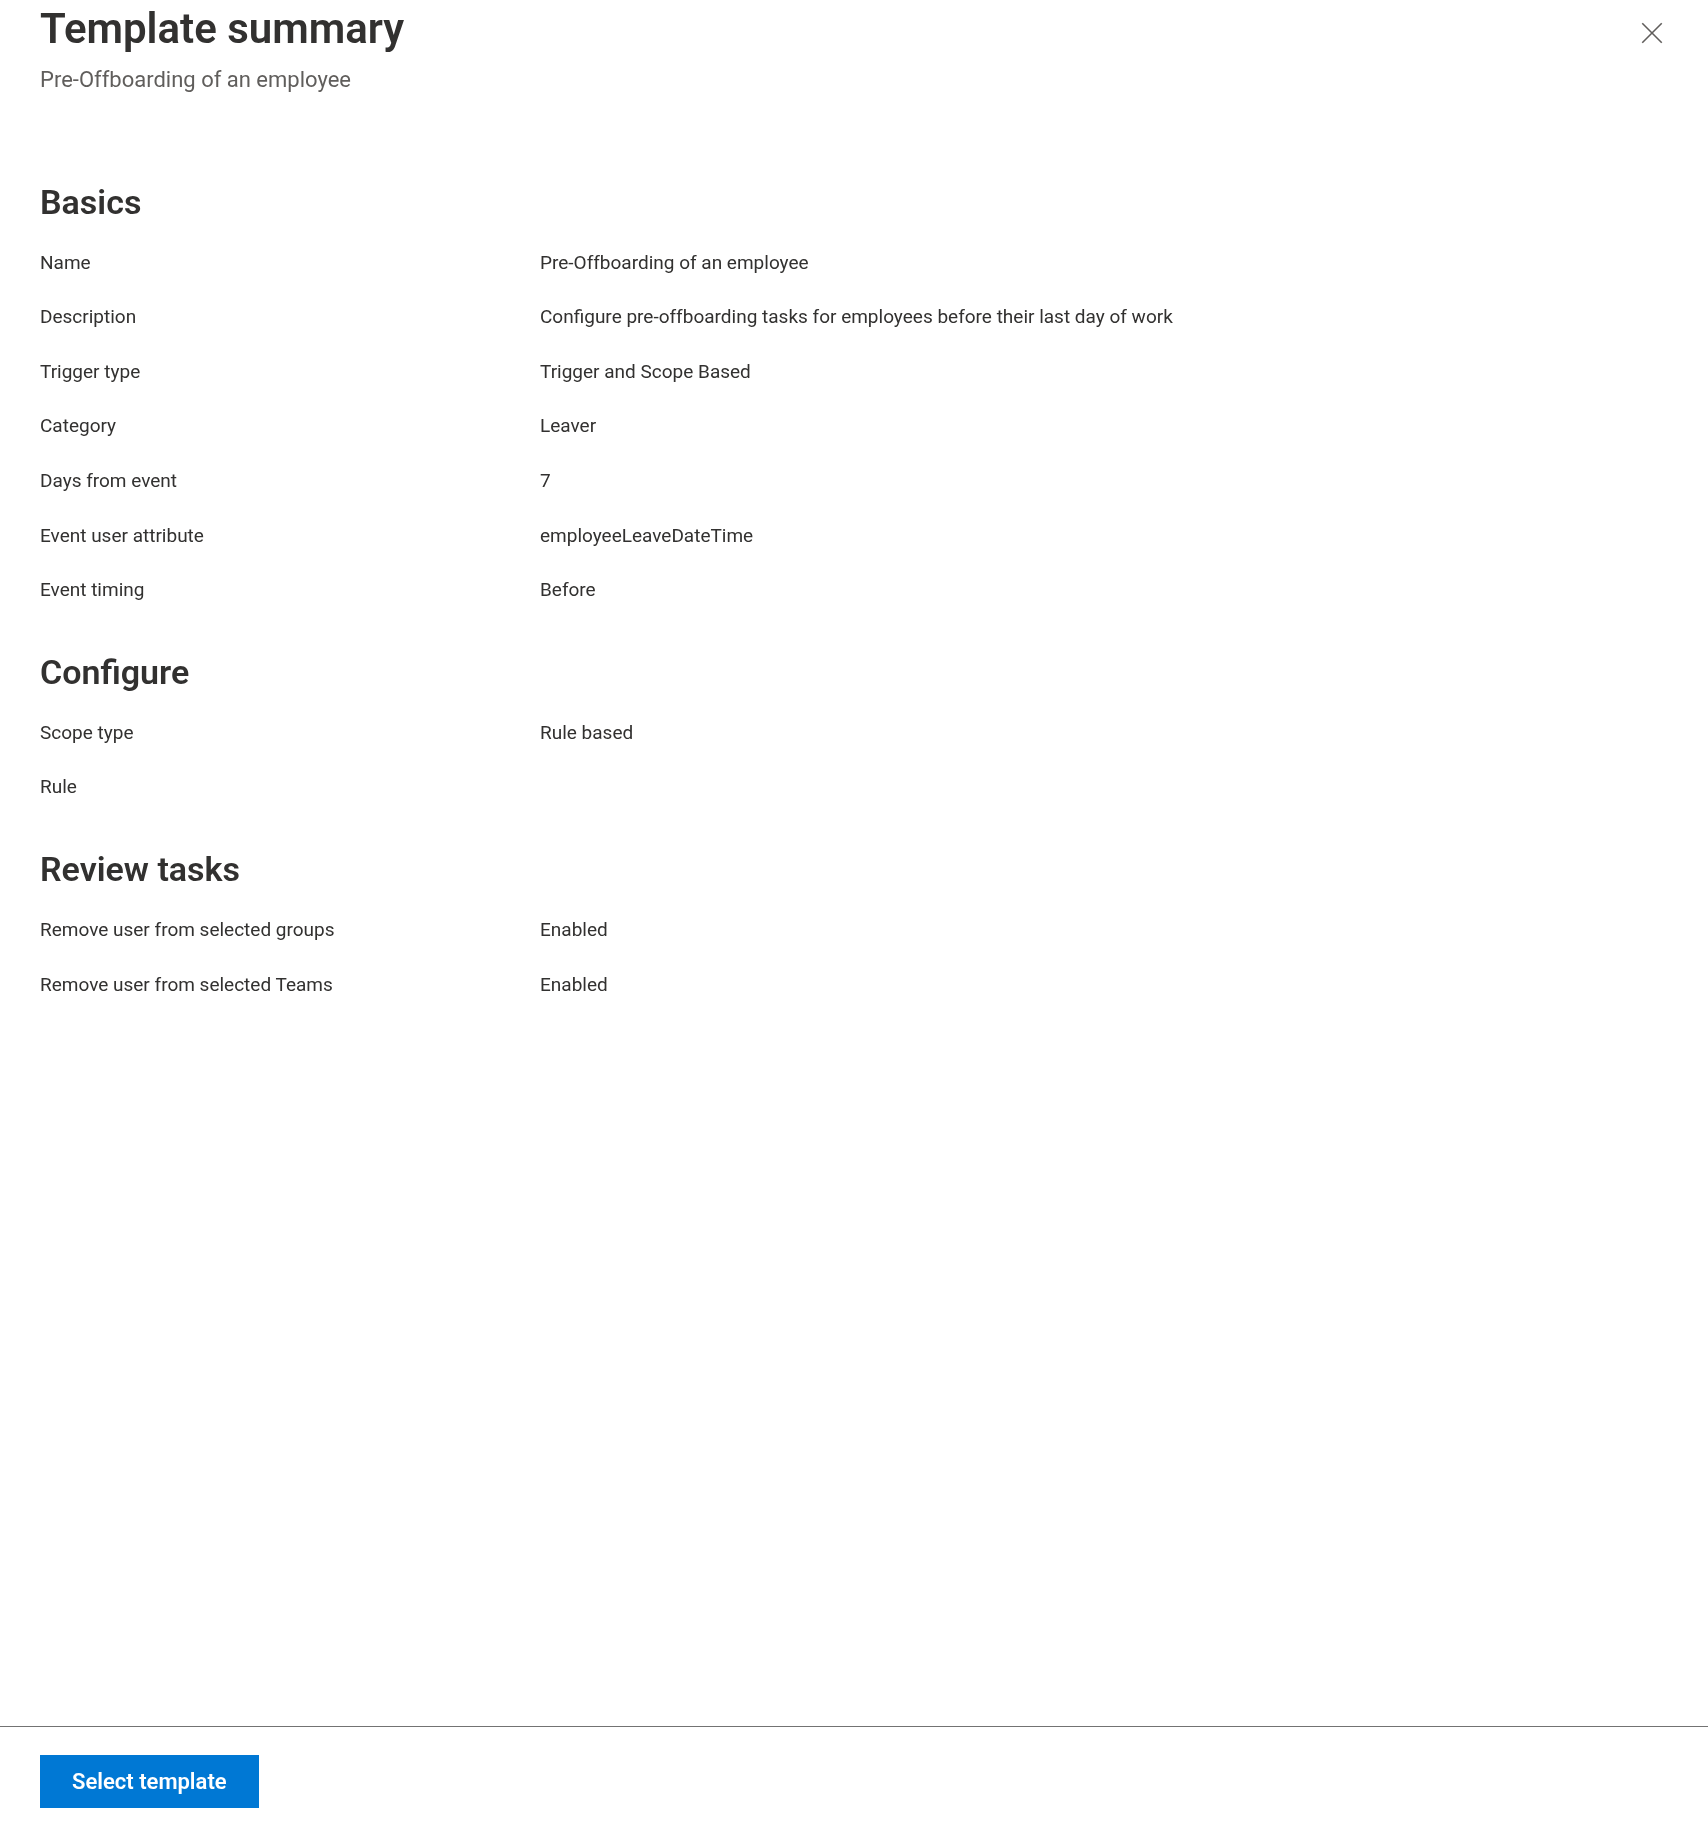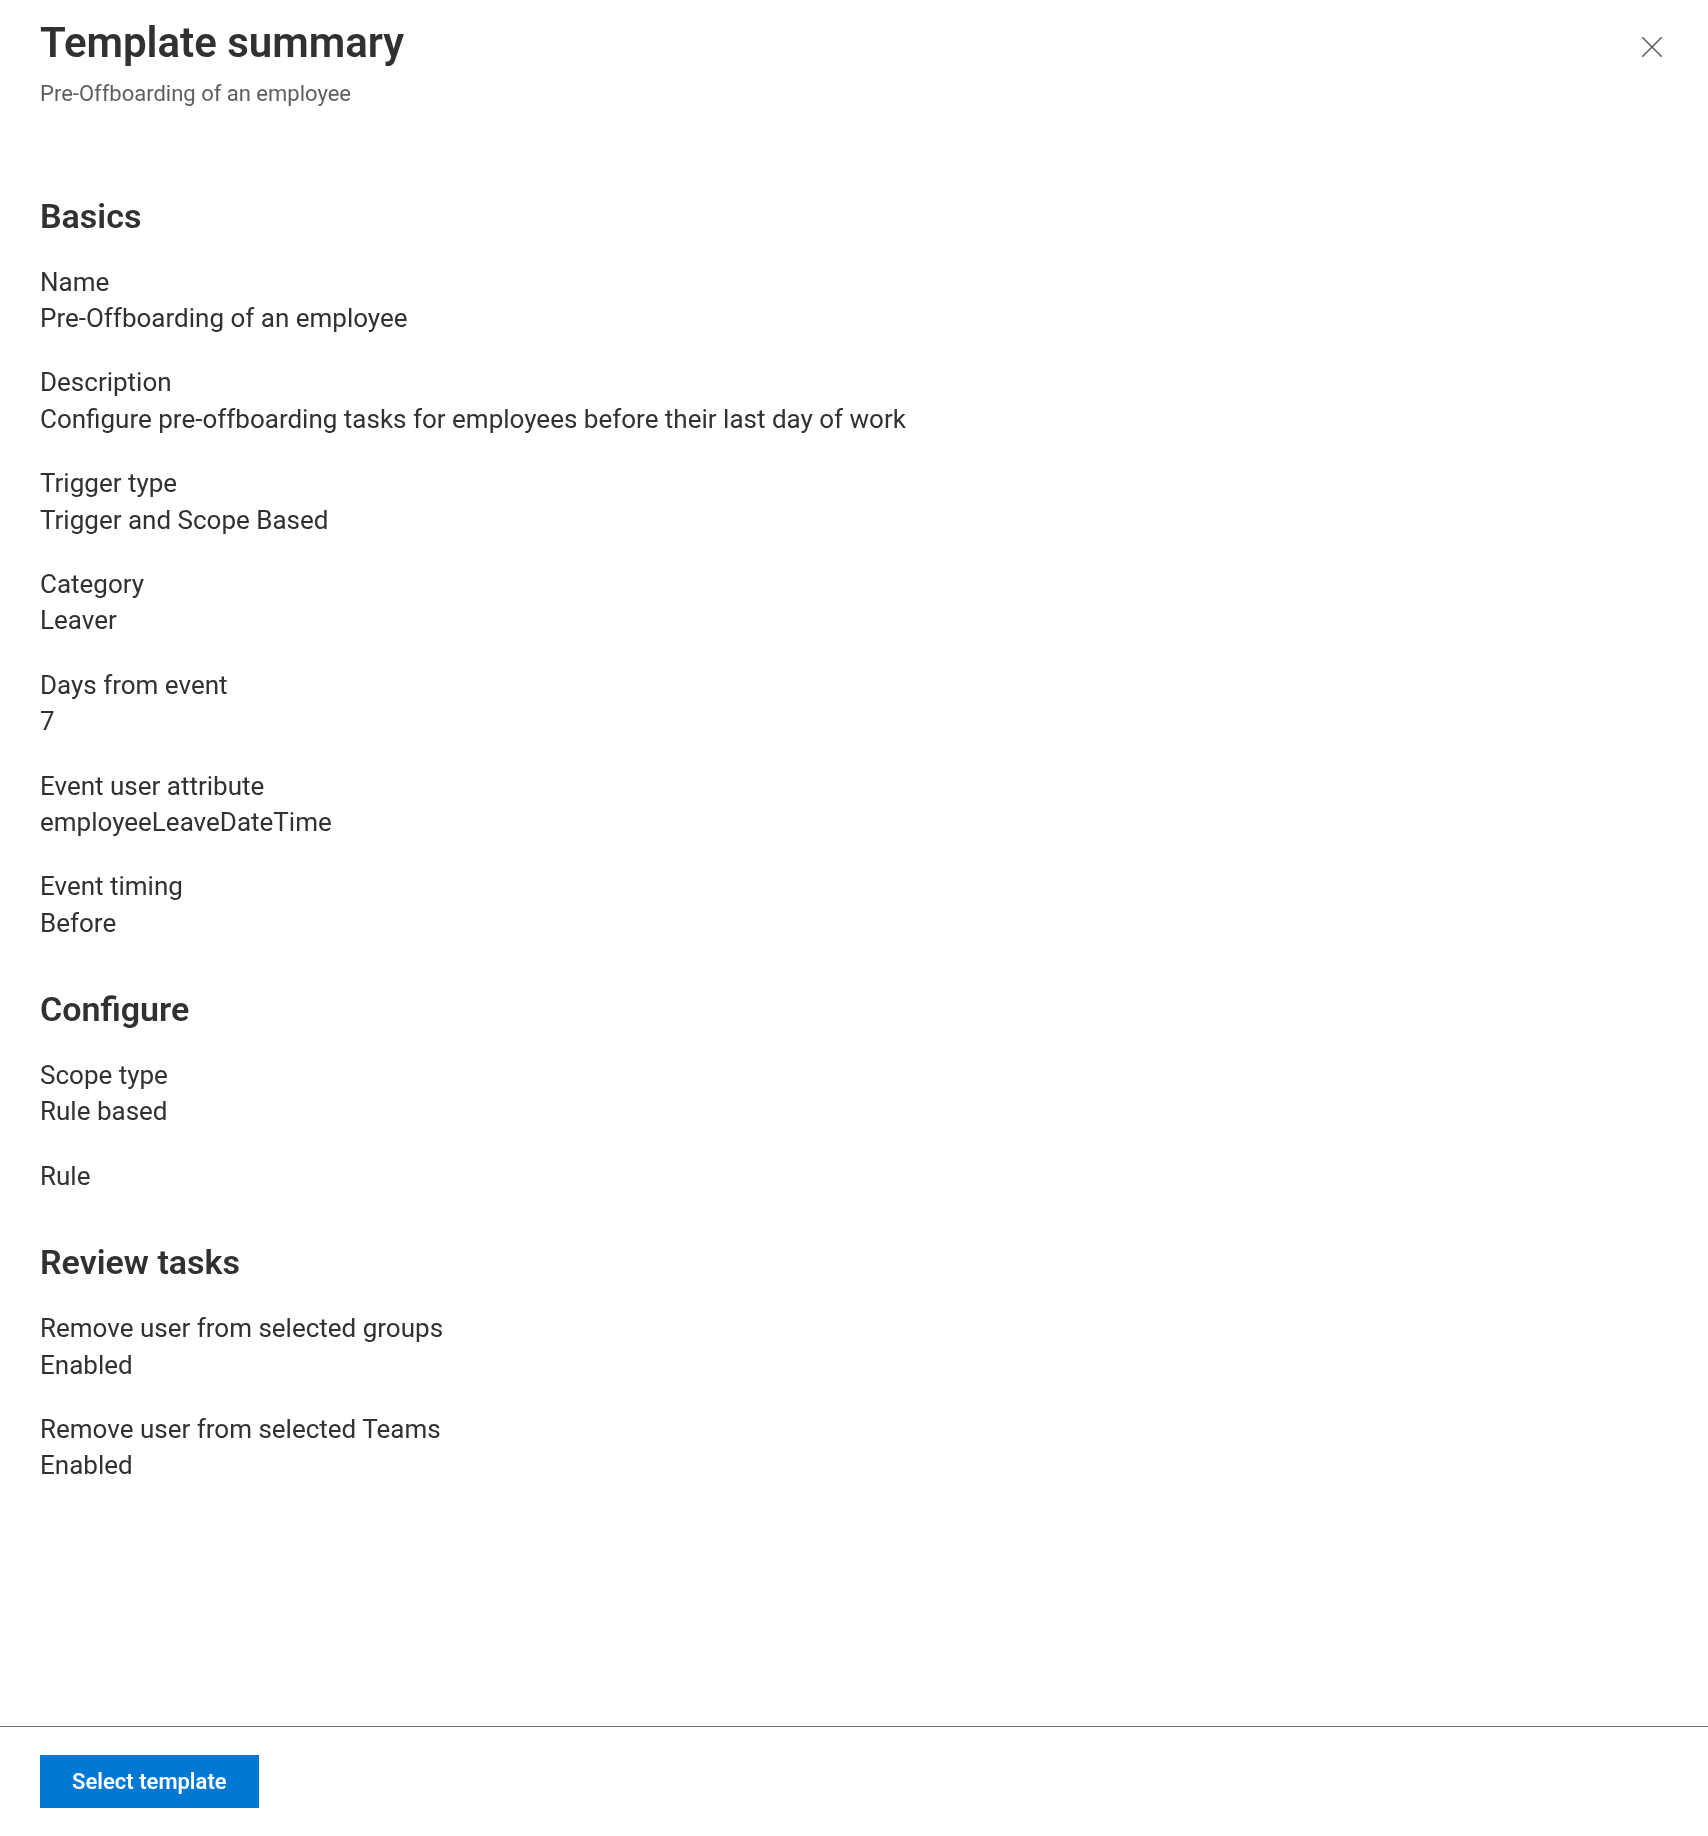--- a/index.html
+++ b/index.html
@@ -9,21 +9,21 @@
     }
     body {
       font-family: "Segoe UI", -apple-system, BlinkMacSystemFont, Roboto, "Helvetica Neue", sans-serif;
       background: #ffffff;
       color: #323130;
       width: 1708px;
       height: 1836px;
       position: relative;
     }
     .panel {
-      padding: 16px 40px 0 40px;
+      padding: 2px 40px 0 40px;
       height: 100%;
       display: flex;
       flex-direction: column;
     }
     .header {
       position: relative;
       margin-bottom: 90px;
     }
     .header-title {
       font-size: 42px;
@@ -58,23 +58,22 @@
     }
     .section-title {
       font-size: 34px;
       font-weight: 600;
       color: #323130;
       margin-bottom: 28px;
     }
     .field-row {
       display: flex;
       margin-bottom: 28px;
-      font-size: 26px;
+      font-size: 19px;
       line-height: 1.4;
-      flex-direction: column;
     }
     .field-label {
       width: 500px;
       color: #323130;
       flex-shrink: 0;
     }
     .field-value {
       color: #323130;
     }
     .footer {

